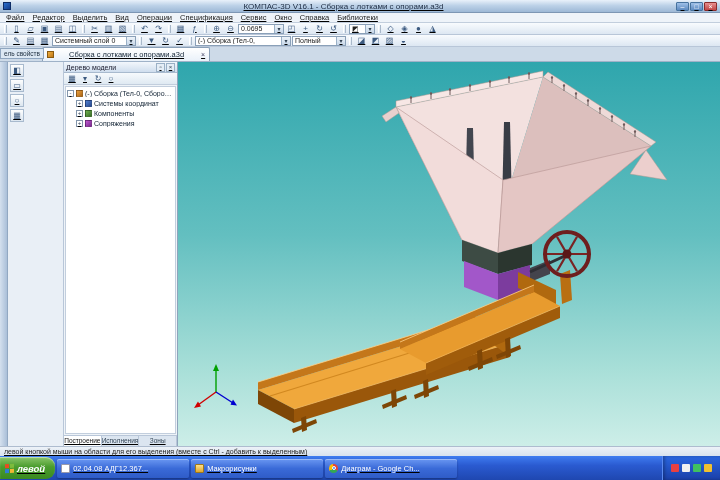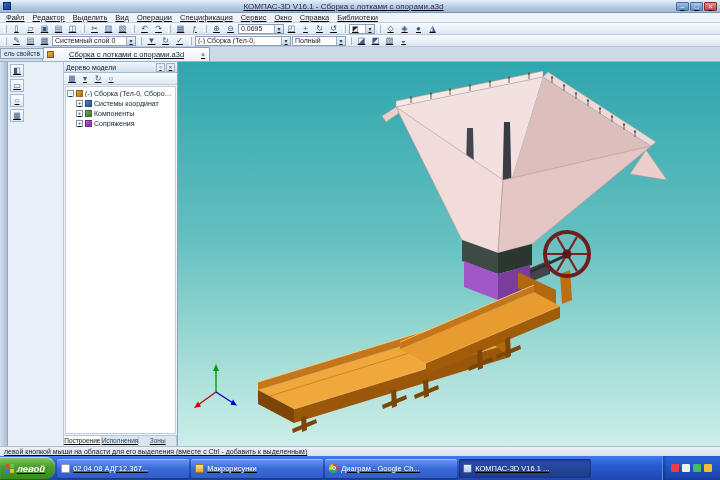--- a/index.html
+++ b/index.html
@@ -366,24 +366,20 @@
       <span>02.04.08 АДГ12.367...</span>
     </div>
     <div class="task-btn">
       <span class="task-ico ti-folder"></span>
       <span>Макрорисунки</span>
     </div>
     <div class="task-btn">
       <span class="task-ico ti-chrome"></span>
       <span>Диаграм - Google Ch...</span>
     </div>
-    <div class="task-btn active">
-      <span class="task-ico ti-kompas"></span>
-      <span>КОМПАС-3D V16.1 ...</span>
-    </div>
     <div class="tray">
       <span class="tray-ico tr1"></span>
       <span class="tray-ico tr2"></span>
       <span class="tray-ico tr3"></span>
       <span class="tray-ico tr4"></span>
     </div>
   </div>
 
 </div>
 

